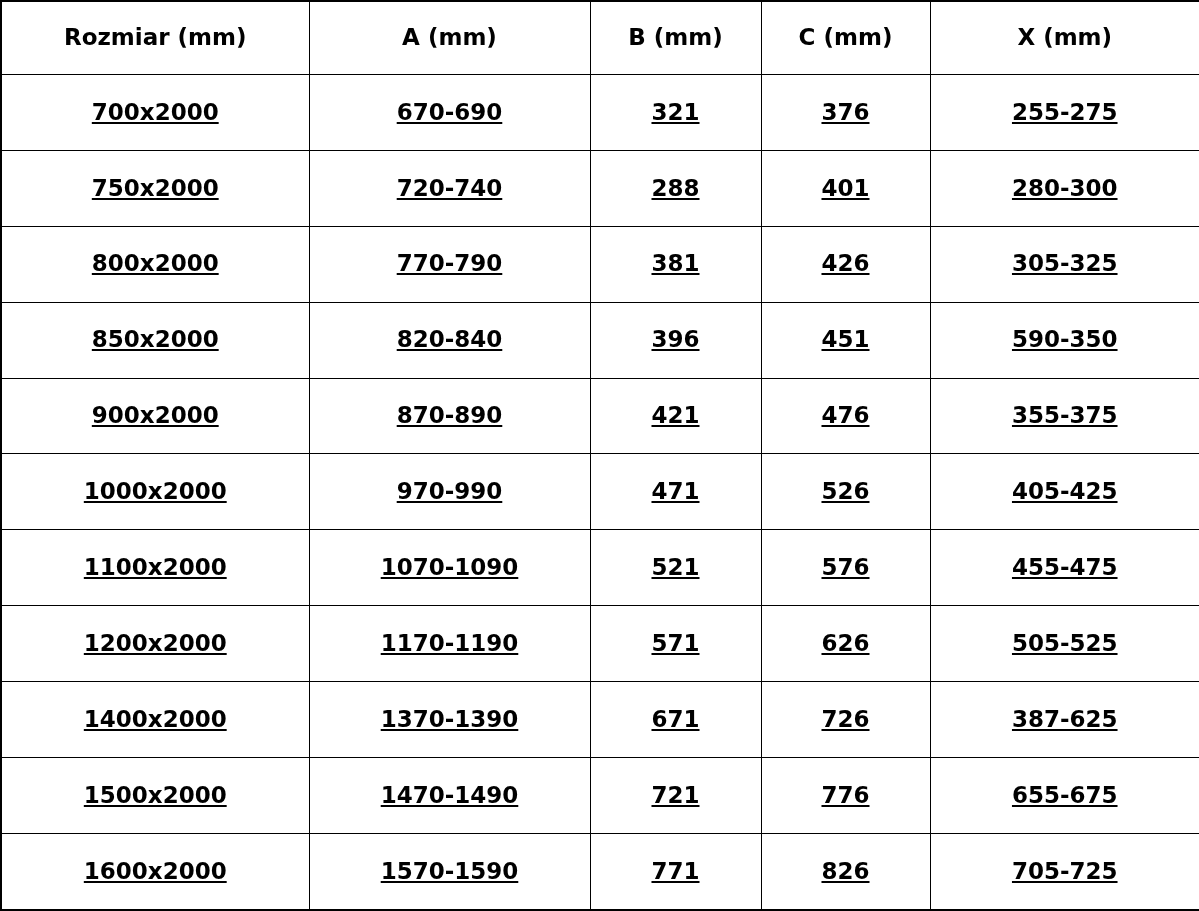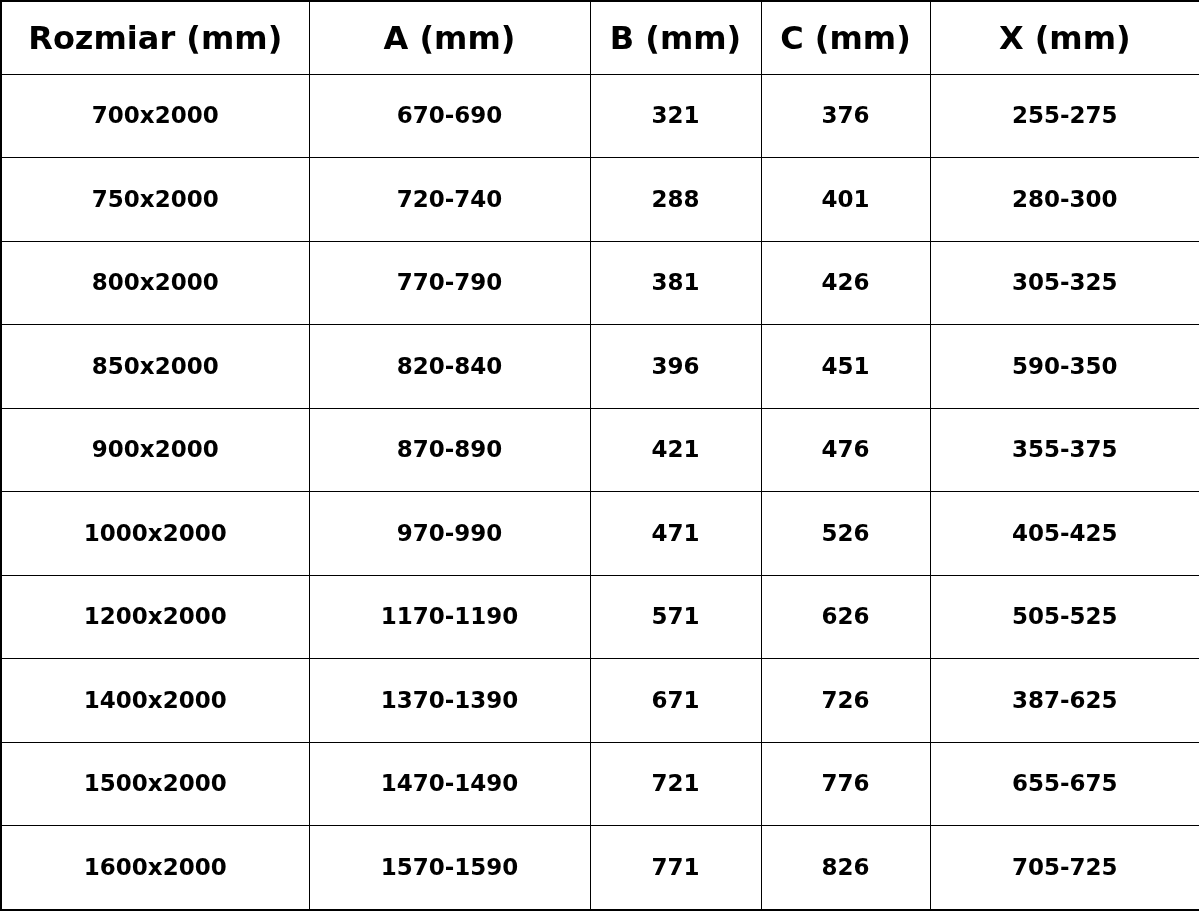--- a/index.html
+++ b/index.html
@@ -32,24 +32,25 @@
     text-align: center;
     vertical-align: middle;
     padding: 0;
     font-size: 23px;
     font-weight: bold;
     line-height: 1.2;
     white-space: nowrap;
   }
   table.size-table thead th {
     height: 72px;
-    font-size: 32px;
+    font-size: 23px;
   }
   table.size-table tbody td {
     height: 70px;
+    text-decoration: underline;
   }
   
   table.size-table {
     border: 2px solid #000000;
   }
 </style>
 </head>
 <body>
 
 <table class="size-table">
@@ -106,20 +107,27 @@
       <td>355-375</td>
     </tr>
     <tr>
       <td>1000x2000</td>
       <td>970-990</td>
       <td>471</td>
       <td>526</td>
       <td>405-425</td>
     </tr>
     <tr>
+      <td>1100x2000</td>
+      <td>1070-1090</td>
+      <td>521</td>
+      <td>576</td>
+      <td>455-475</td>
+    </tr>
+    <tr>
       <td>1200x2000</td>
       <td>1170-1190</td>
       <td>571</td>
       <td>626</td>
       <td>505-525</td>
     </tr>
     <tr>
       <td>1400x2000</td>
       <td>1370-1390</td>
       <td>671</td>

